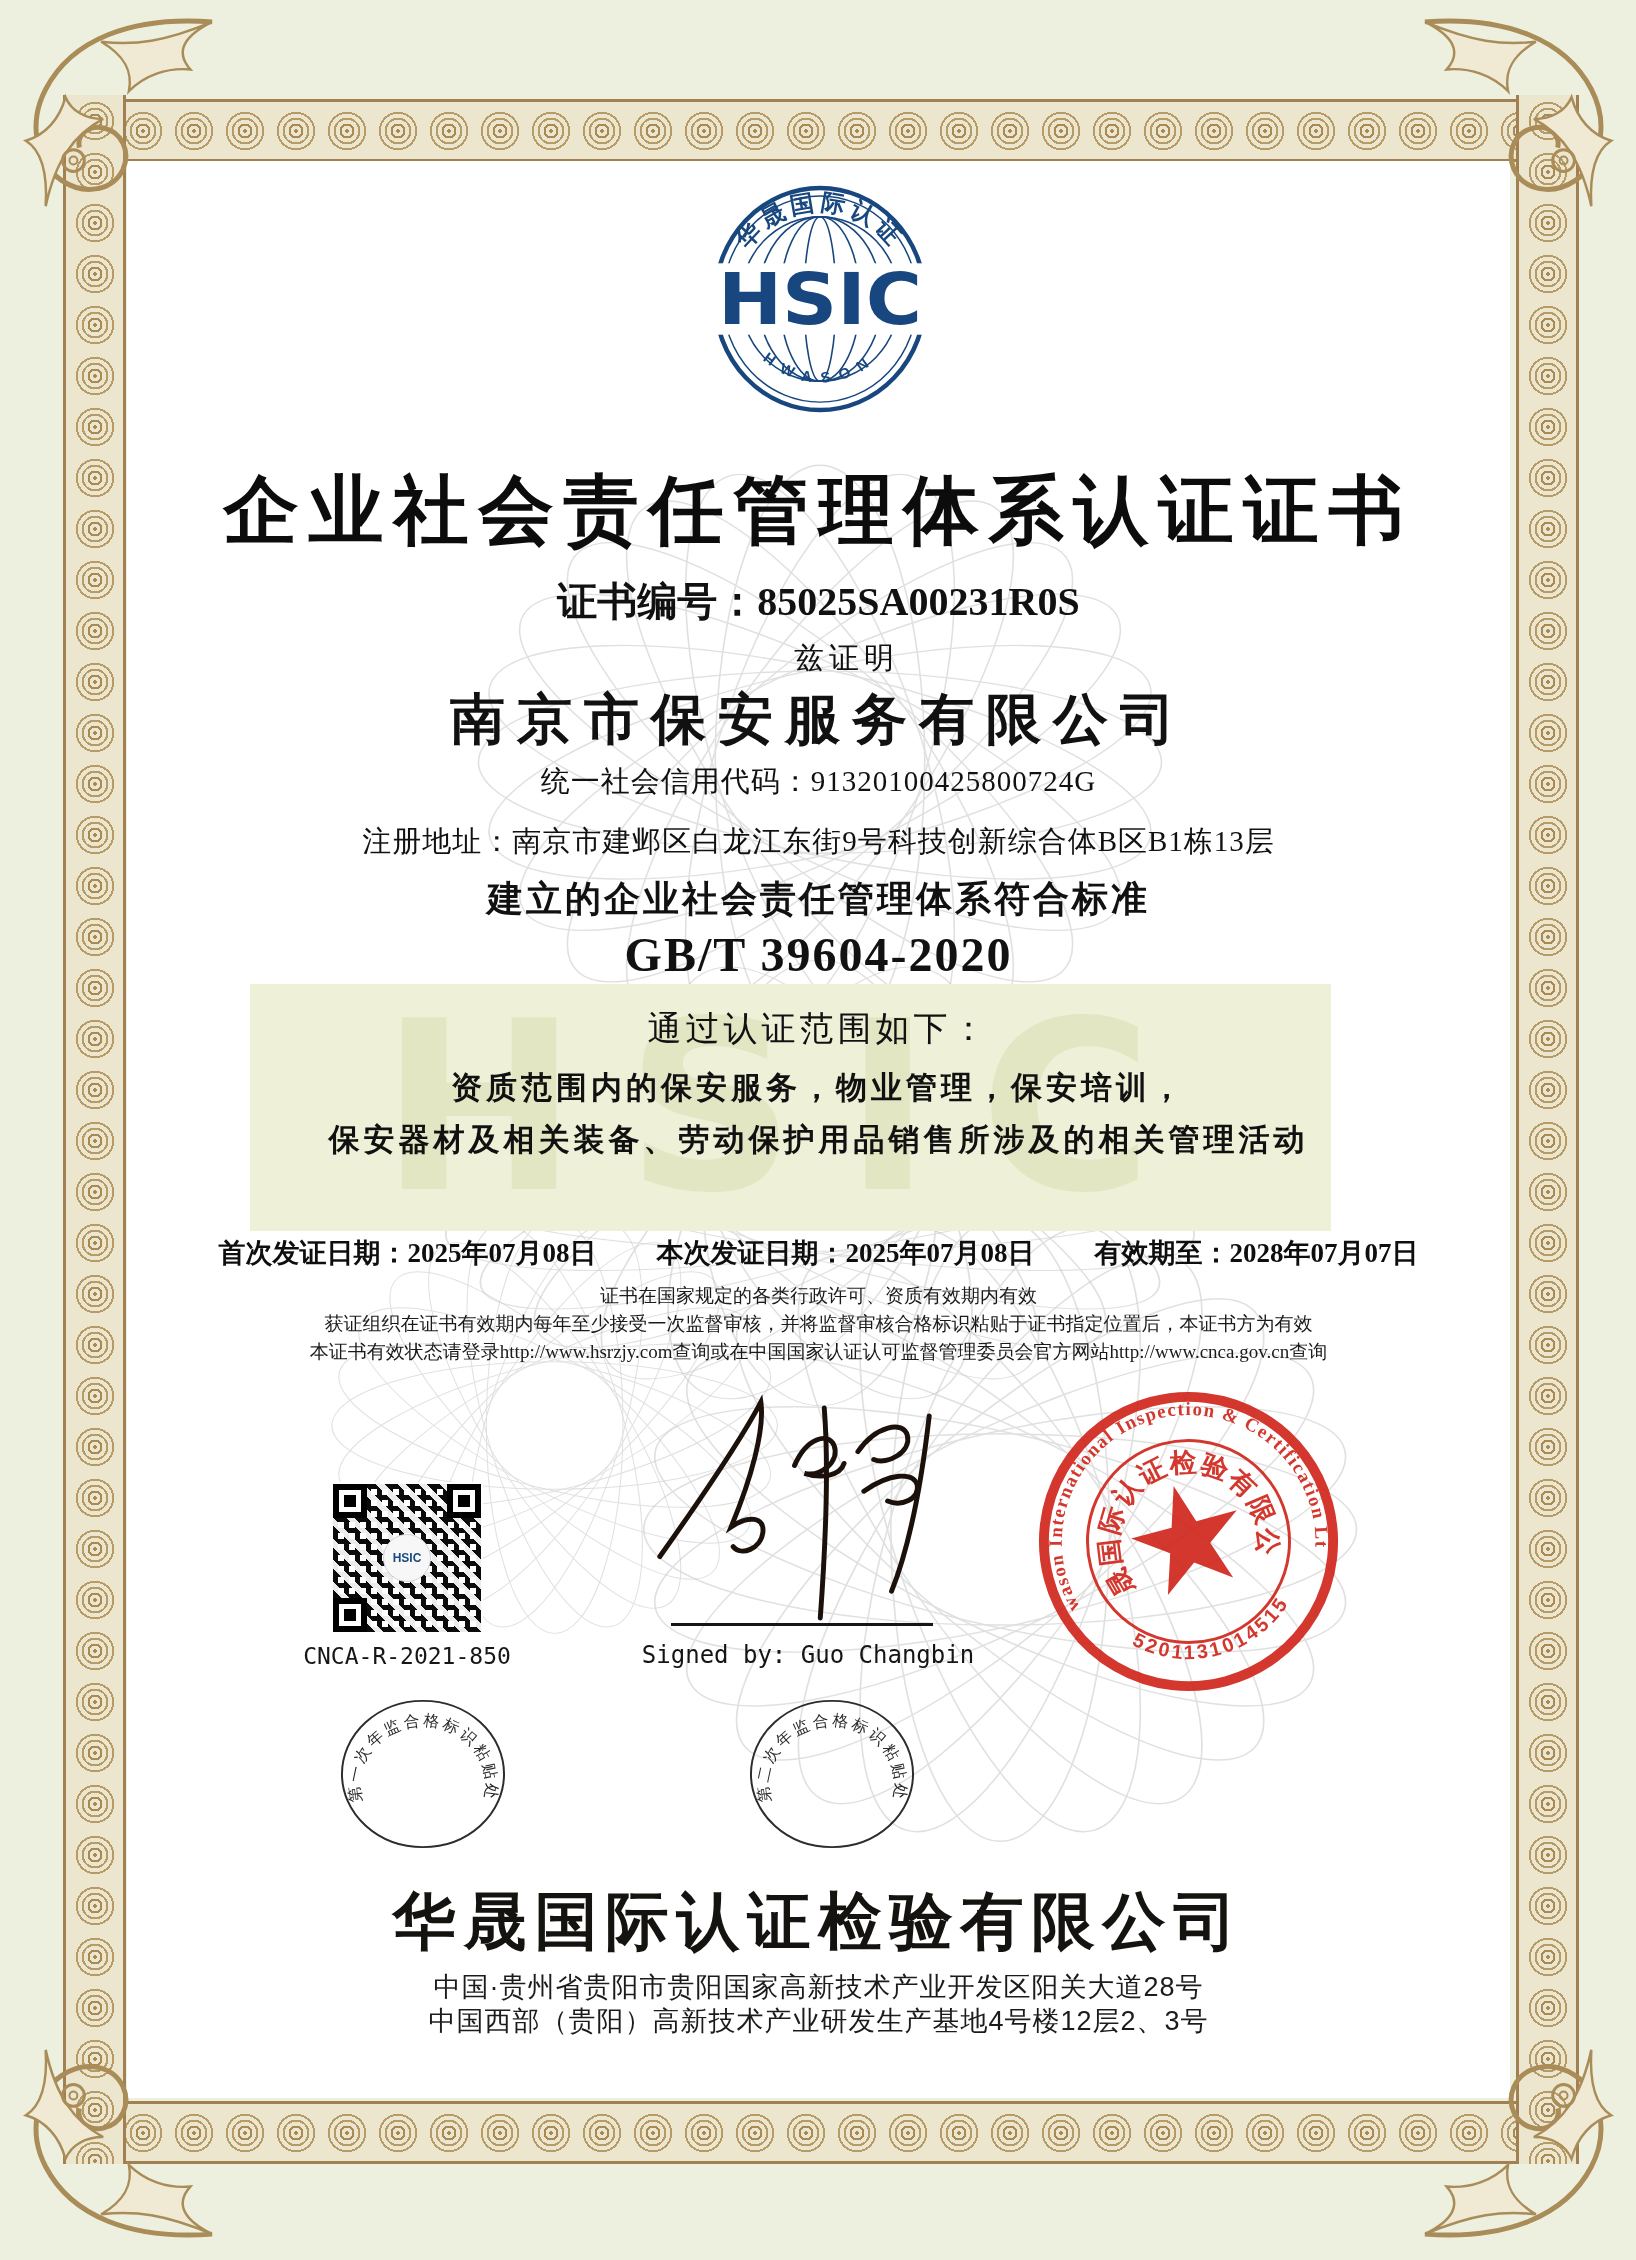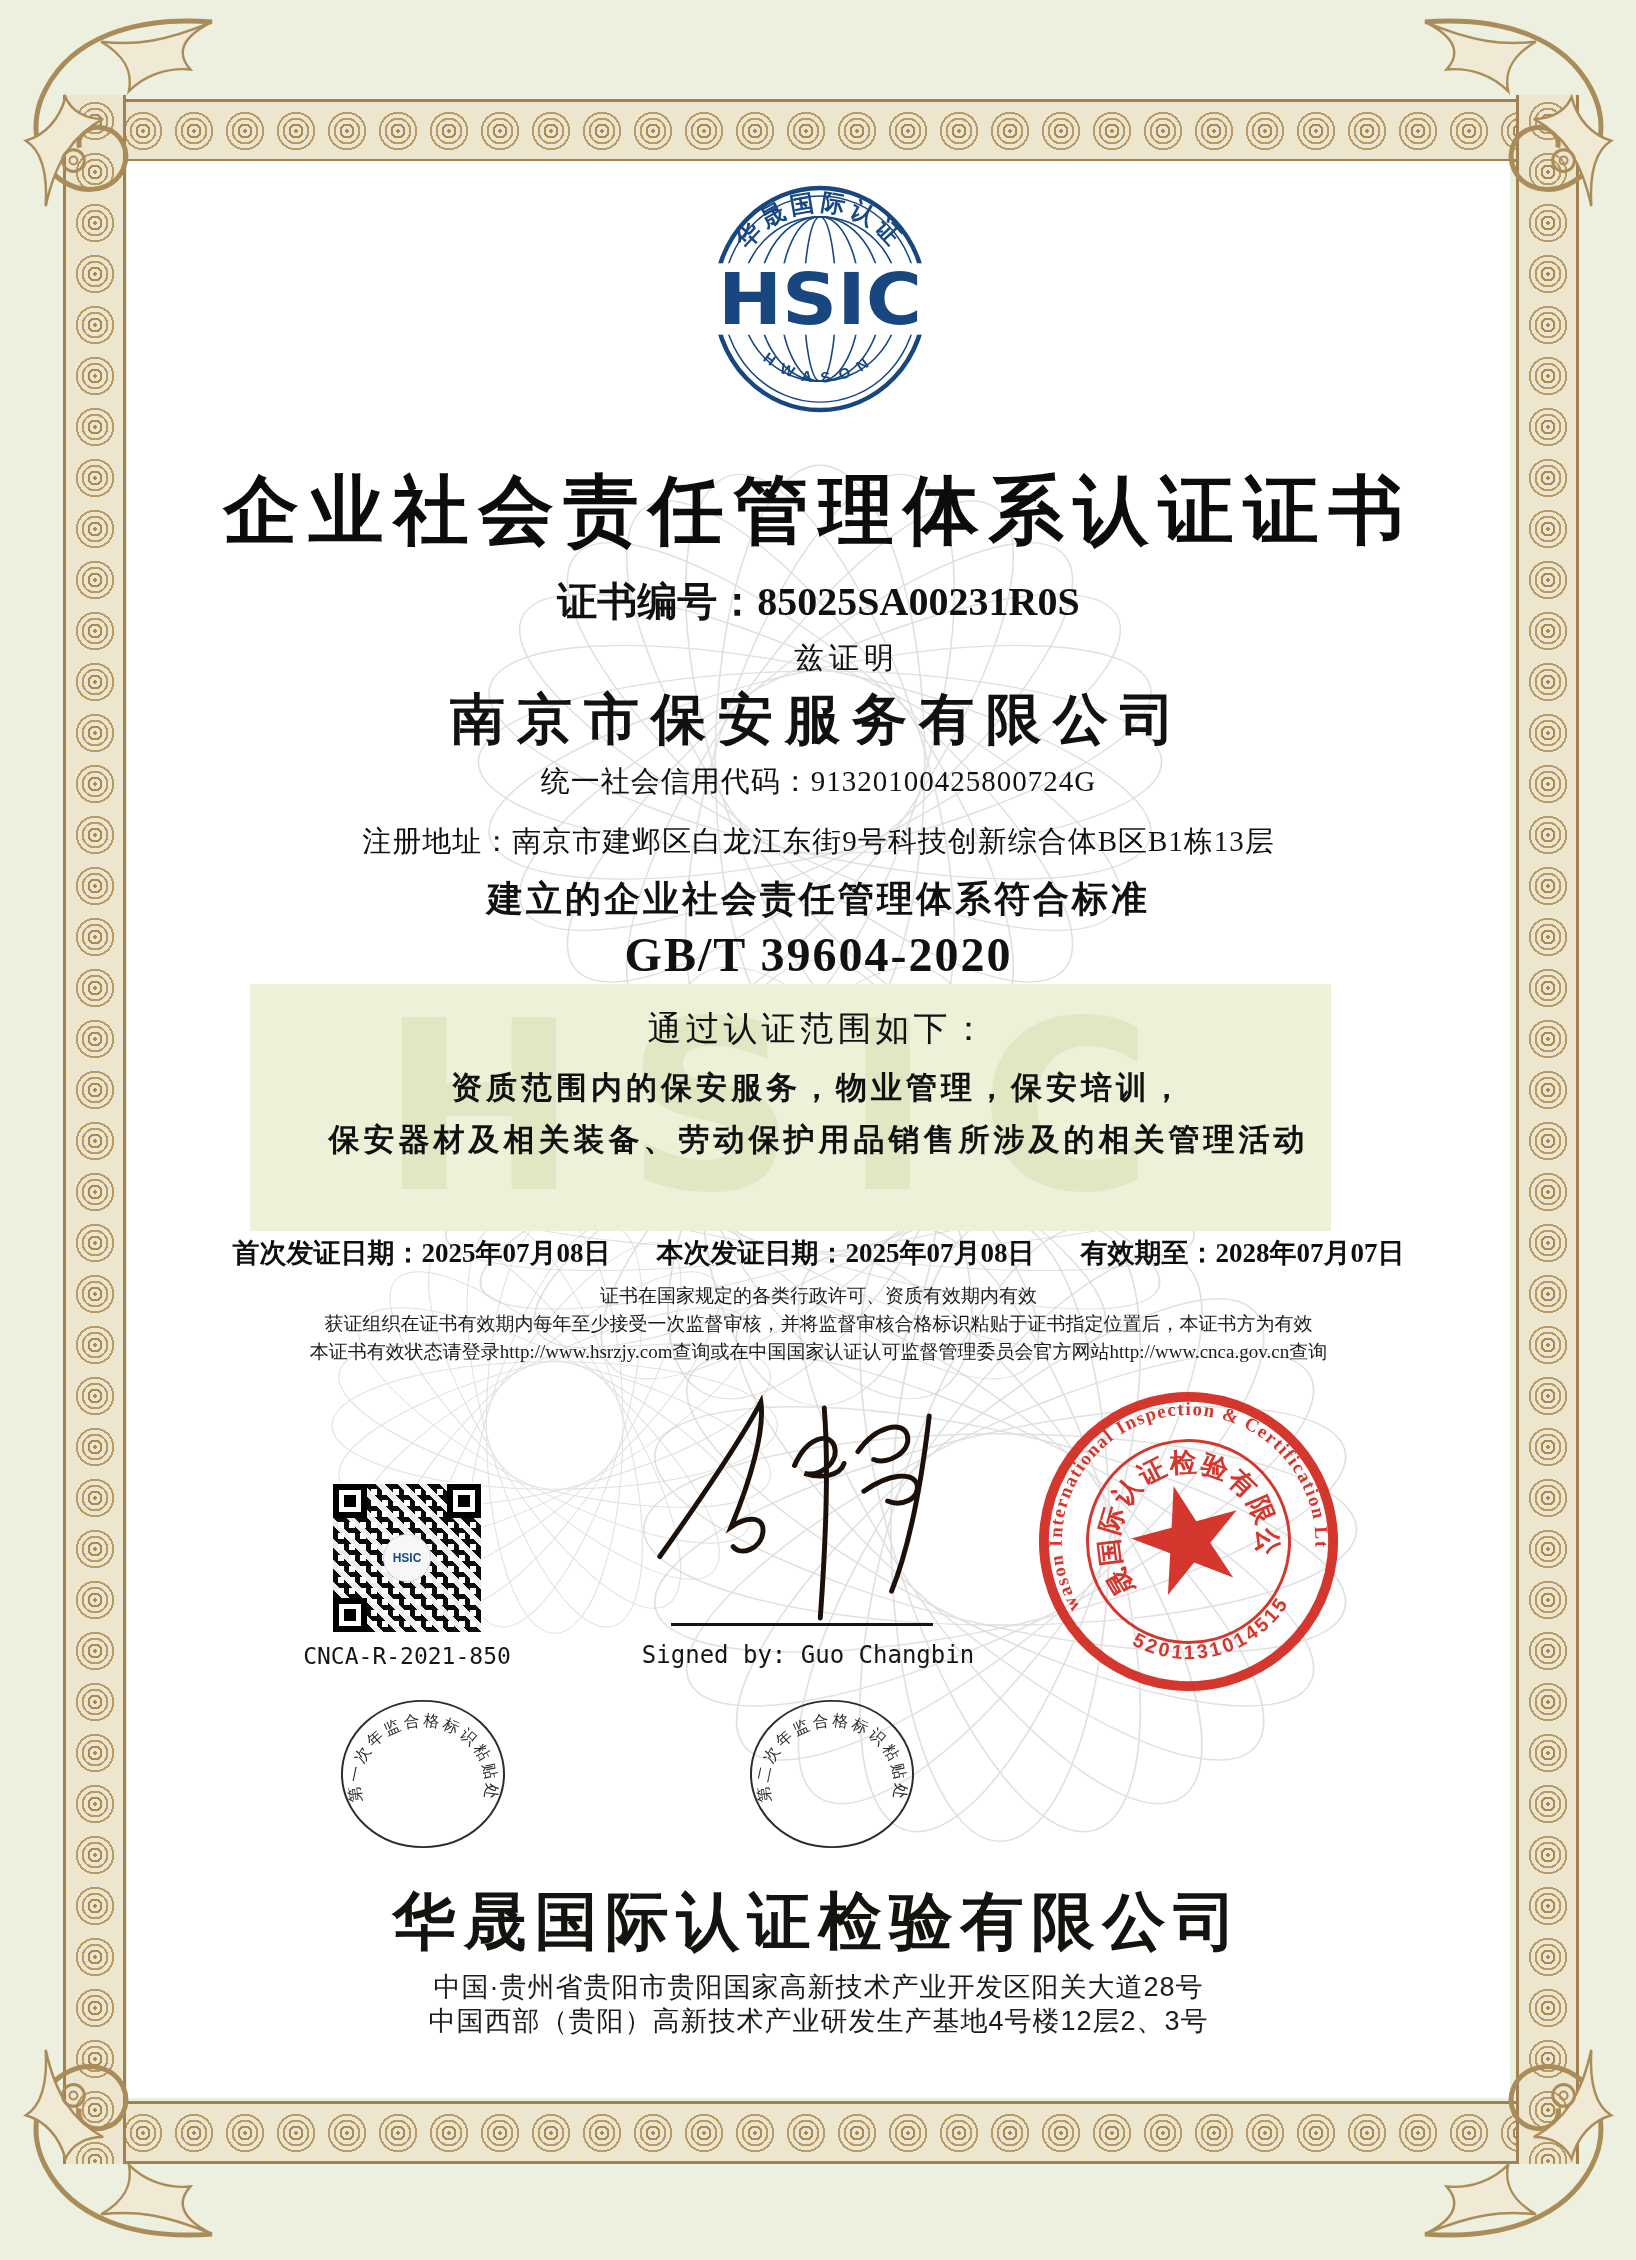--- a/index.html
+++ b/index.html
@@ -32,21 +32,21 @@
   .t{position:absolute;left:0;width:1637px;text-align:center;color:#111;z-index:5;white-space:nowrap;}
   .serif{font-family:"Liberation Serif","DejaVu Serif",serif;}
   .mono{font-family:"DejaVu Sans Mono","Liberation Mono",monospace;}
 
   .guilloche{position:absolute;left:0;top:0;z-index:2;pointer-events:none;}
 
   .band{position:absolute;left:250px;top:984px;width:1081px;height:247px;background:#eef0d8;z-index:3;overflow:hidden;}
   .band .wm{position:absolute;left:0;top:0;width:100%;height:100%;display:flex;align-items:center;justify-content:center;
     font-weight:900;font-size:236px;letter-spacing:48px;color:#e3e6c3;font-family:"DejaVu Sans","Liberation Sans",sans-serif;}
 
-  .dates{position:absolute;left:0;top:1235px;width:1637px;display:flex;justify-content:center;gap:46px;z-index:5;
+  .dates{position:absolute;left:0;top:1235px;width:1637px;display:flex;justify-content:center;gap:60px;z-index:5;
     font-family:"Liberation Serif","DejaVu Serif",serif;font-weight:600;font-size:27px;color:#0e0e0e;}
 
   
   .qr{position:absolute;left:331px;top:1482px;width:152px;height:152px;background:#fff;z-index:6;}
   .qr .pix{position:absolute;inset:2px;background-color:#fff;
     background-image:
       repeating-linear-gradient(45deg, rgba(255,255,255,.92) 0 6px, rgba(255,255,255,0) 6px 15px),
       repeating-linear-gradient(0deg,#0b0b0b 0 5px, rgba(0,0,0,0) 5px 11px),
       repeating-linear-gradient(90deg,#0b0b0b 0 5px, rgba(0,0,0,0) 5px 11px);}
   .qr .f{position:absolute;width:34px;height:34px;border:6px solid #000;background:#fff;box-sizing:border-box;}

